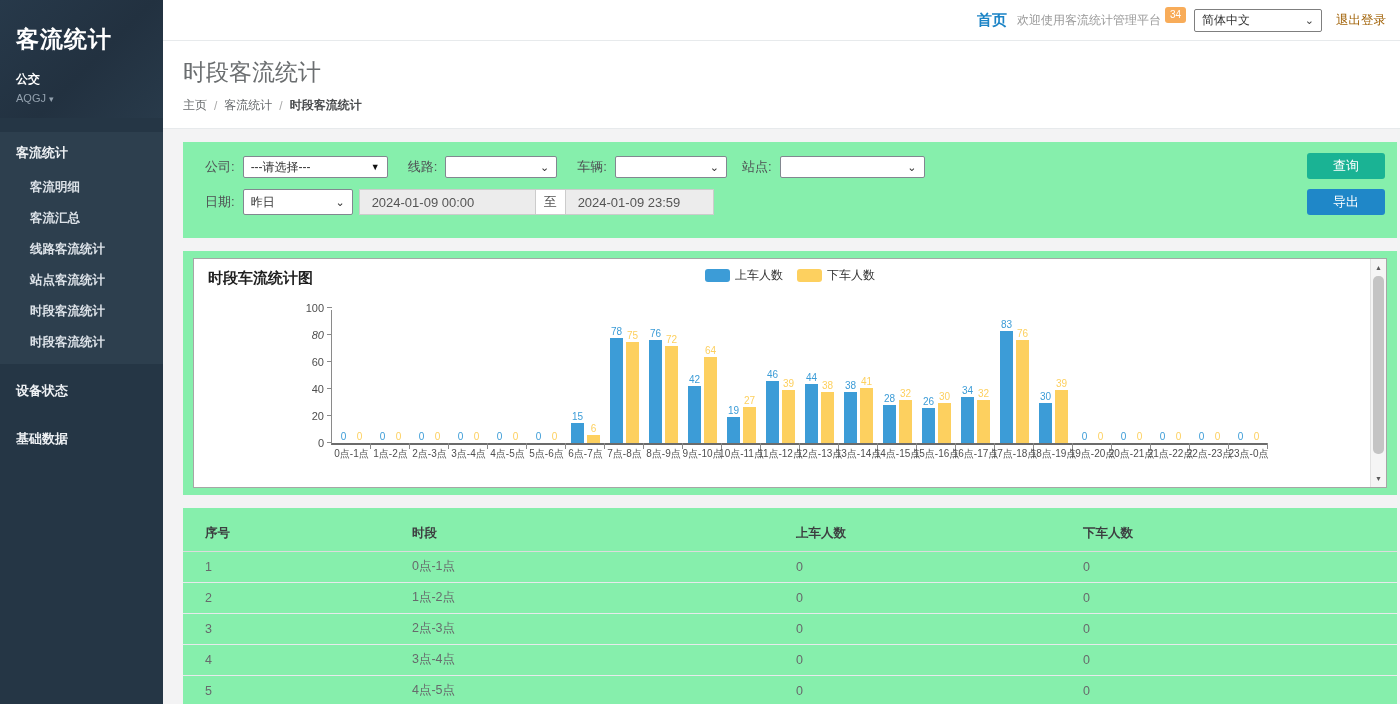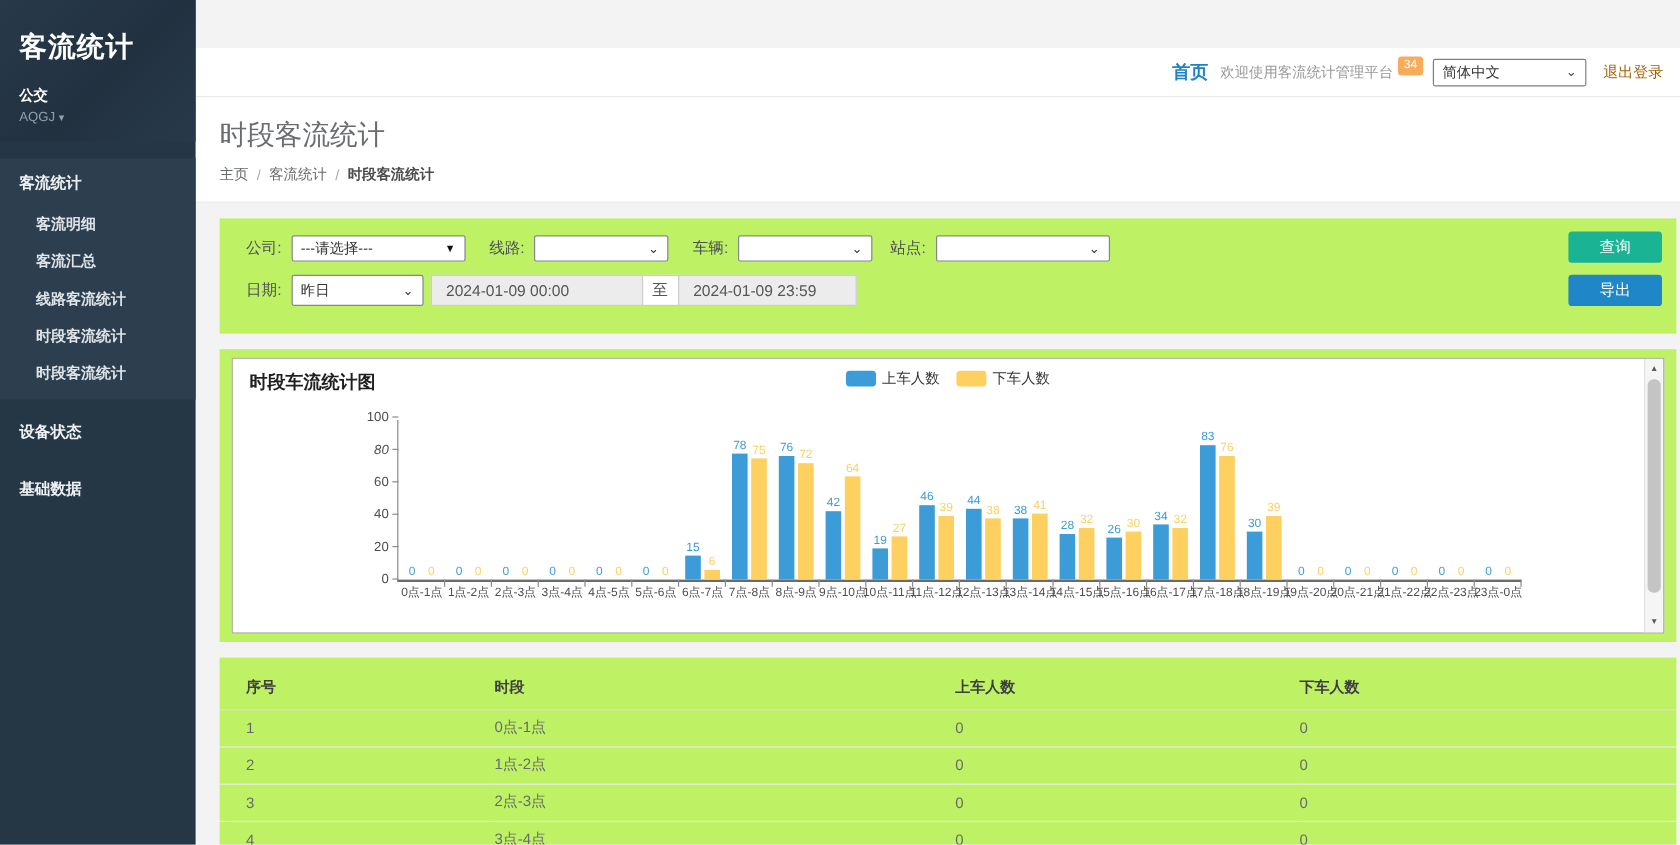--- a/index.html
+++ b/index.html
@@ -14,36 +14,36 @@
   .org { font-size:12px; font-weight:bold; margin-top:16px; }
   .orgcode { font-size:11px; color:#93a1ae; margin-top:4px; cursor:pointer; }
   .orgcode .caret { font-size:9px; margin-left:3px; color:#93a1ae; }
   .nav-section { background:#2d3f4e; margin-top:14px; padding-bottom:6px; }
   .nav-head { display:block; padding:12px 16px 10px; font-size:13px; font-weight:bold; color:#eef1f4; }
   .nav-sub-item { display:block; padding:7px 16px 7px 30px; font-size:12.5px; font-weight:bold; color:#dde3e9; }
   .nav-item { display:block; padding:12px 16px; font-size:13px; font-weight:bold; color:#eef1f4; margin-top:6px; }
 
   
   .main { flex:1; display:flex; flex-direction:column; background:#f3f3f4; min-width:0; }
-  .topbar { height:41px; flex:none; background:#fff; border-bottom:1px solid #e7eaec; display:flex; align-items:center; justify-content:flex-end; padding:0 14px;margin-top:40px; }
+  .topbar { height:41px; flex:none; background:#fff; border-bottom:1px solid #e7eaec; display:flex; align-items:center; justify-content:flex-end; padding:0 14px; }
   .home-link { color:#1c84c6; font-size:15px; font-weight:bold; margin-right:10px; }
   .welcome { color:#999; font-size:12px; }
   .badge { background:#f8ac59; color:#fff; font-size:10px; line-height:10px; padding:3px 5px; border-radius:3px; margin:0 8px 0 4px; align-self:flex-start; margin-top:7px; }
   .lang-select { width:128px; height:23px; border:1px solid #7f7f7f; border-radius:2px; background:#fff; display:flex; align-items:center; justify-content:space-between; padding:0 7px; font-size:12px; color:#333; cursor:pointer; }
   .chev { font-size:11px; color:#444; line-height:10px; }
   .logout { color:#a16207; font-size:12.5px; margin-left:14px; }
 
   .heading { background:#fff; border-bottom:1px solid #e7eaec; padding:16px 20px 14px; flex:none; }
   .page-title { font-size:23px; color:#6a6d6f; font-weight:500; }
   .crumbs { display:flex; gap:7px; margin-top:9px; font-size:12px; color:#676a6c; align-items:center; }
   .crumbs .sep { color:#aaa; }
   .crumb-last { font-weight:bold; color:#4a4c4e; }
 
   .content { flex:1; padding:13px 3px 0 20px; overflow:hidden; }
-  .card { background:#bef264; margin-bottom:13px; }
+  .card { background:#86efac; margin-bottom:13px; }
 
   
   .filter-card { position:relative; padding:14px 22px 12px; }
   .frow { display:flex; align-items:center; margin-bottom:11px; }
   .frow:last-child { margin-bottom:0; }
   .flabel { font-size:13px; color:#4e5154; margin-right:8px; }
   .sel { height:22px; border:1px solid #828790; border-radius:2px; background:#fff; display:flex; align-items:center; justify-content:space-between; padding:0 7px; font-size:12px; color:#333; cursor:pointer; }
   .sel.filled-arrow .arrow { font-size:9px; color:#111; }
   .sel .arrow { font-size:11px; color:#333; }
   .w145 { width:145px; } .w112 { width:112px; } .w110 { width:110px; }
@@ -97,20 +97,21 @@
     <div class="org">公交</div>
     <div class="orgcode">
       <span>AQGJ</span><span class="caret">▾</span>
     </div>
   </div>
   <div class="nav-section">
     <a class="nav-head">客流统计</a>
     <a class="nav-sub-item">客流明细</a>
     <a class="nav-sub-item">客流汇总</a>
     <a class="nav-sub-item">线路客流统计</a>
+    <a class="nav-sub-item">站点客流统计</a>
     <a class="nav-sub-item">时段客流统计</a>
     <a class="nav-sub-item">时段客流统计</a>
   </div>
   <a class="nav-item">设备状态</a>
   <a class="nav-item">基础数据</a>
 </div>
 
 <div class="main">
 
   <div class="topbar">

